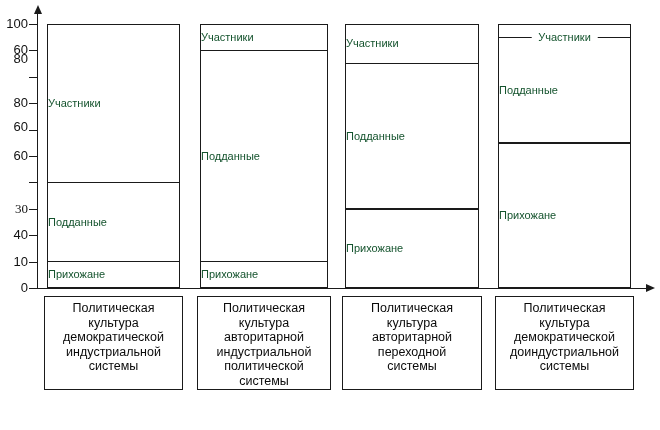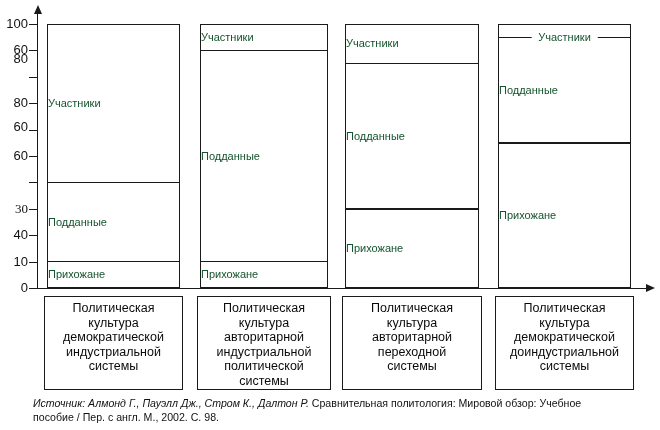--- a/index.html
+++ b/index.html
@@ -124,15 +124,13 @@
         <div class="seg-label" style="top: 55.5px;">Подданные</div>
         <div class="seg-label on-line" style="top: 2.7px;">Участники</div>
       </div>
       <div class="cat-box" style="left: 495px; width: 139px; top: 296px; height: 94px;">Политическая
 культура
 демократической
 доиндустриальной
 системы</div>
     </div>
 
-  <div id="source-line"><span class="src-italic">Источник: Алмонд Г., Пауэлл Дж., Стром К., Далтон Р.</span><span> Сравнительная политология: Мировой обзор: Учебное
-пособие / Пер. с англ. М., 2002. С. 98.</span></div>
 </div>
 
 </body></html>

